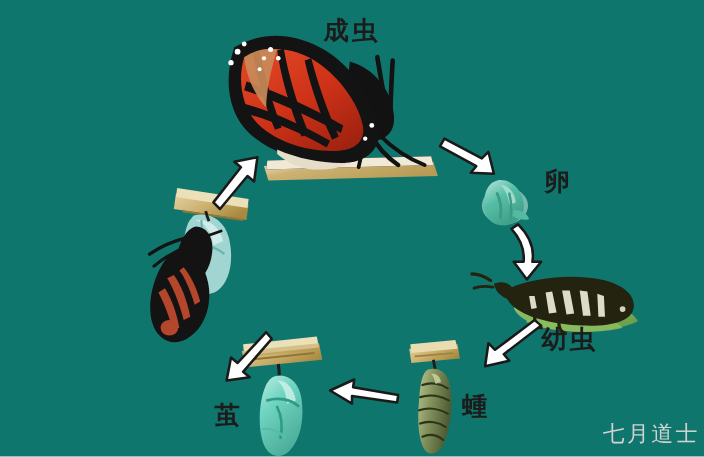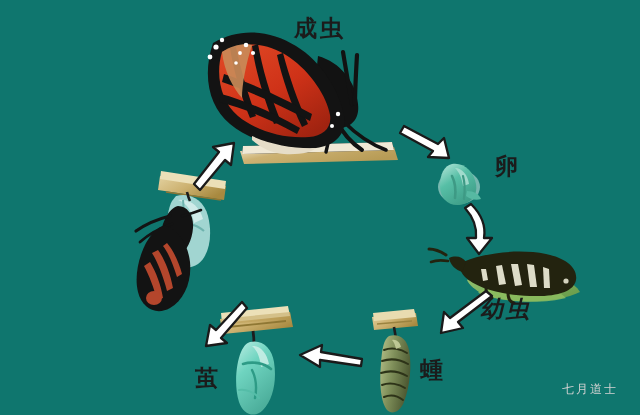--- a/index.html
+++ b/index.html
@@ -27,35 +27,34 @@
     font-family: "DejaVu Sans", "Liberation Sans", sans-serif;
     font-size: 23px;
     font-weight: 600;
     letter-spacing: 3px;
     line-height: 1;
     white-space: nowrap;
     user-select: none;
   }
   #label-adult   { left: 294px; top: 17px; }
   #label-egg     { left: 495px; top: 155px; }
-  #label-larva   { left: 480px; top: 298px; font-style: italic; }
+  #label-larva   { left: 492px; top: 298px; }
   #label-pupa    { left: 420px; top: 359px; }
   #label-cocoon  { left: 195px; top: 367px; }
   #label-eclosion{ left: 94px;  top: 201px; }
   #watermark {
     position: absolute;
     left: 548px;
     top: 381px;
-    font-size: 12px;
+    font-size: 20px;
     letter-spacing: 2px;
     color: #d2d2d2;
     font-family: "DejaVu Sans", "Liberation Sans", sans-serif;
     white-space: nowrap;
     user-select: none;
-    margin-left: 14px;
   }
 </style>
 </head>
 <body>
 
 <div id="stage">
 
   <svg id="art" viewBox="0 0 640 415" xmlns="http://www.w3.org/2000/svg">
 
     <defs>

